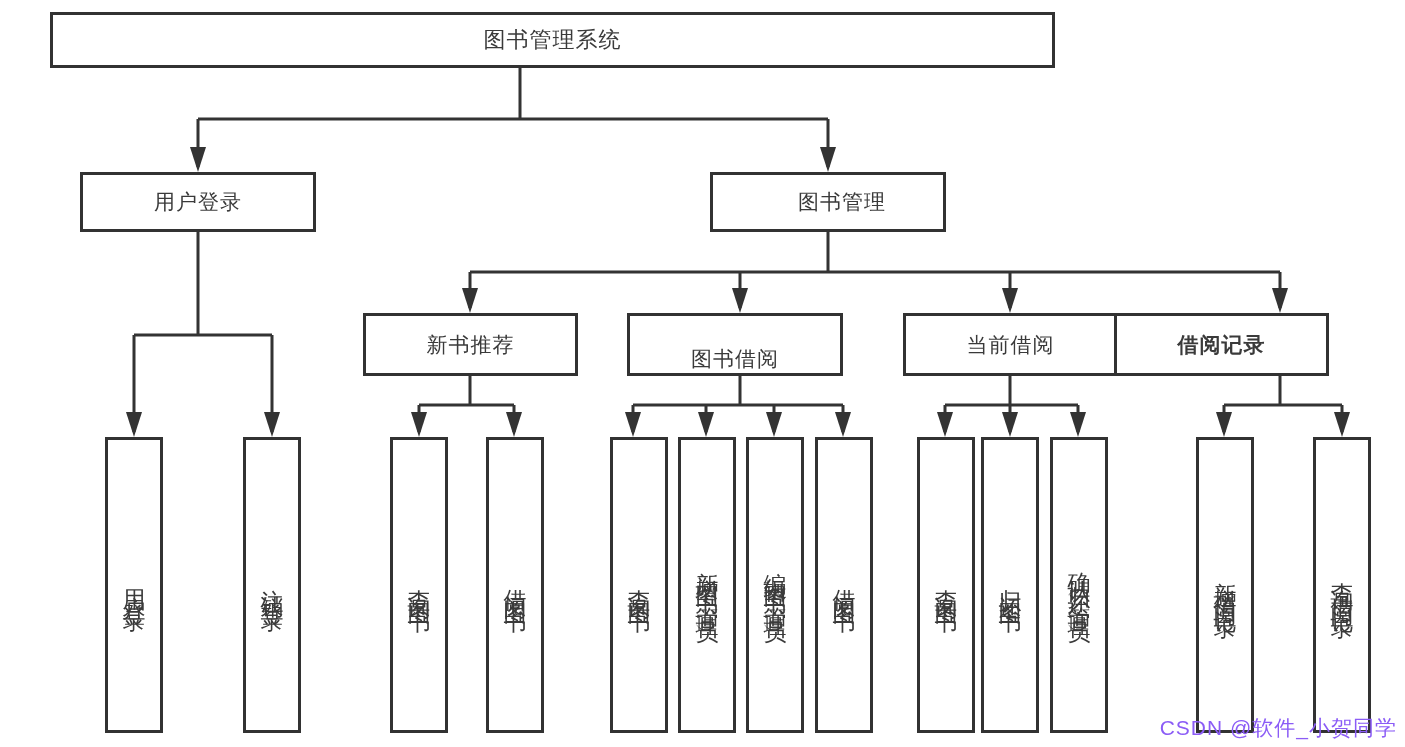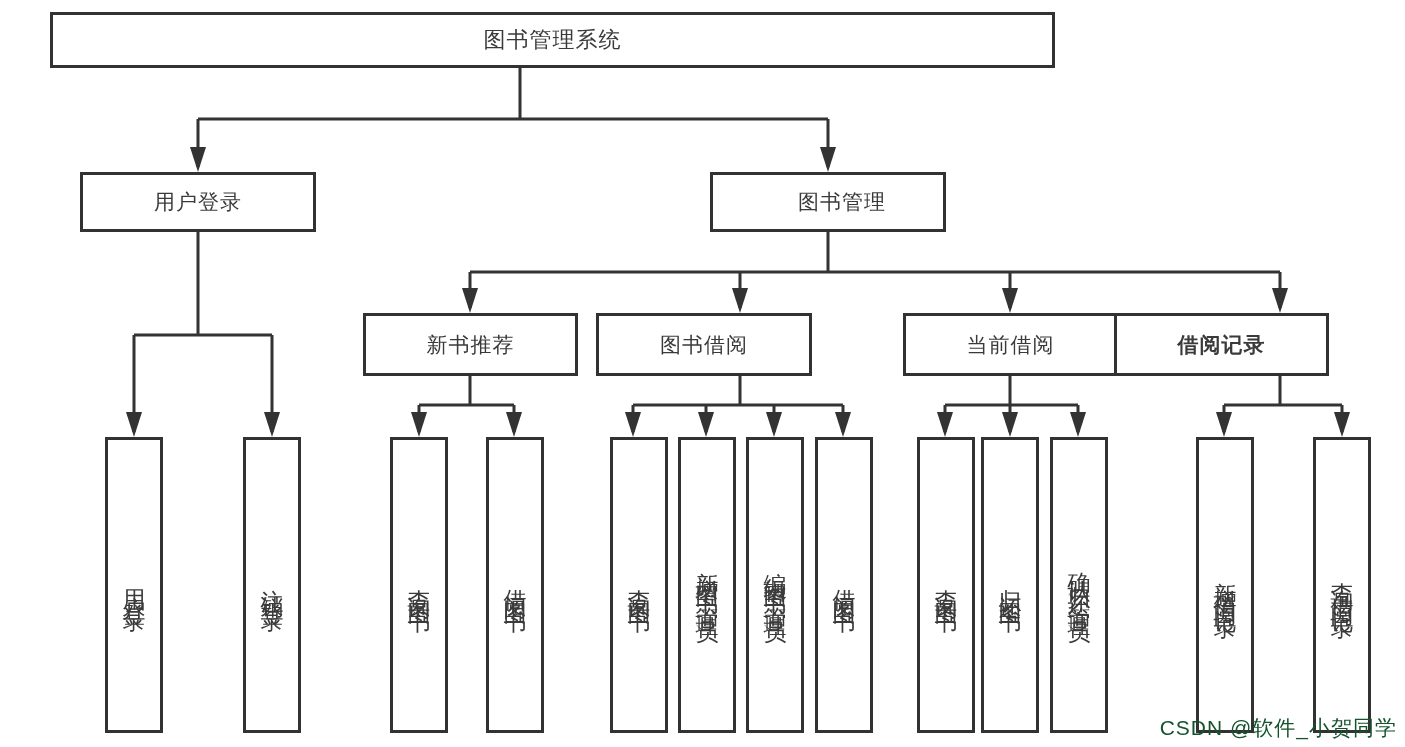--- a/index.html
+++ b/index.html
@@ -57,21 +57,21 @@
     letter-spacing: 7px;
     line-height: 1;
     white-space: nowrap;
     color: #3a3a3a;
   }
   .watermark {
     position: absolute;
     right: 8px;
     bottom: 5px;
     font-size: 21px;
-    color: #14532d;
+    color: #8b5cf6;
     letter-spacing: 1px;
     z-index: 3;
     white-space: nowrap;
   }
 </style>
 </head>
 <body>
 
 <div class="stage">
 
@@ -113,21 +113,21 @@
   <div class="box hbox l2-box" style="left:80px;">
     <span>用户登录</span>
   </div>
   <div class="box hbox l2-box" style="left:710px;padding-left:28px;">
     <span>图书管理</span>
   </div>
 
   <div class="box hbox l3-box" style="left:363px;">
     <span>新书推荐</span>
   </div>
-  <div class="box hbox l3-box" style="left:596px;width:216px;">
+  <div class="box hbox l3-box" style="left:627px;width:216px;align-items:flex-end;">
     <span>图书借阅</span>
   </div>
   <div class="box hbox l3-box" style="left:903px;">
     <span>当前借阅</span>
   </div>
   <div class="box hbox l3-box" style="left:1114px;font-weight:bold;">
     <span>借阅记录</span>
   </div>
 
   <div class="box vbox" style="left:105px;">

